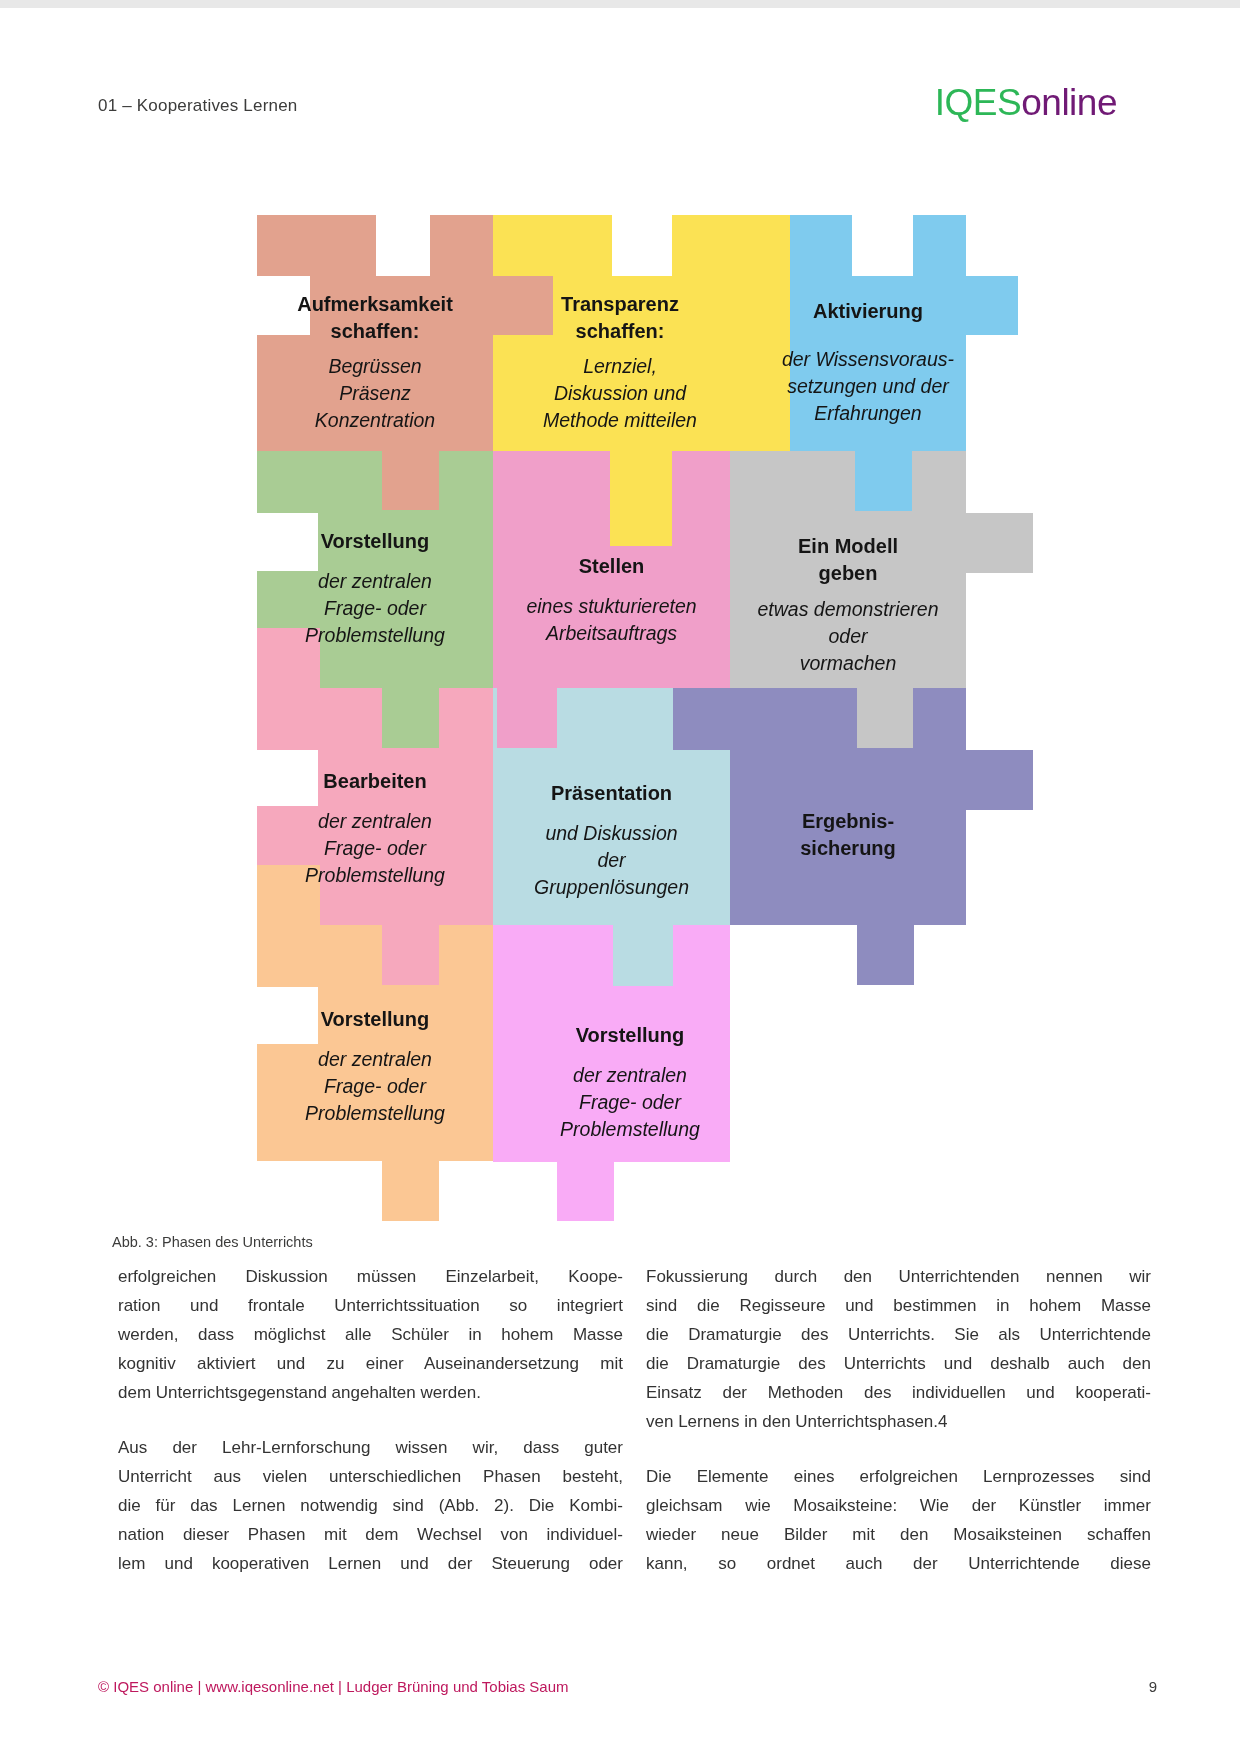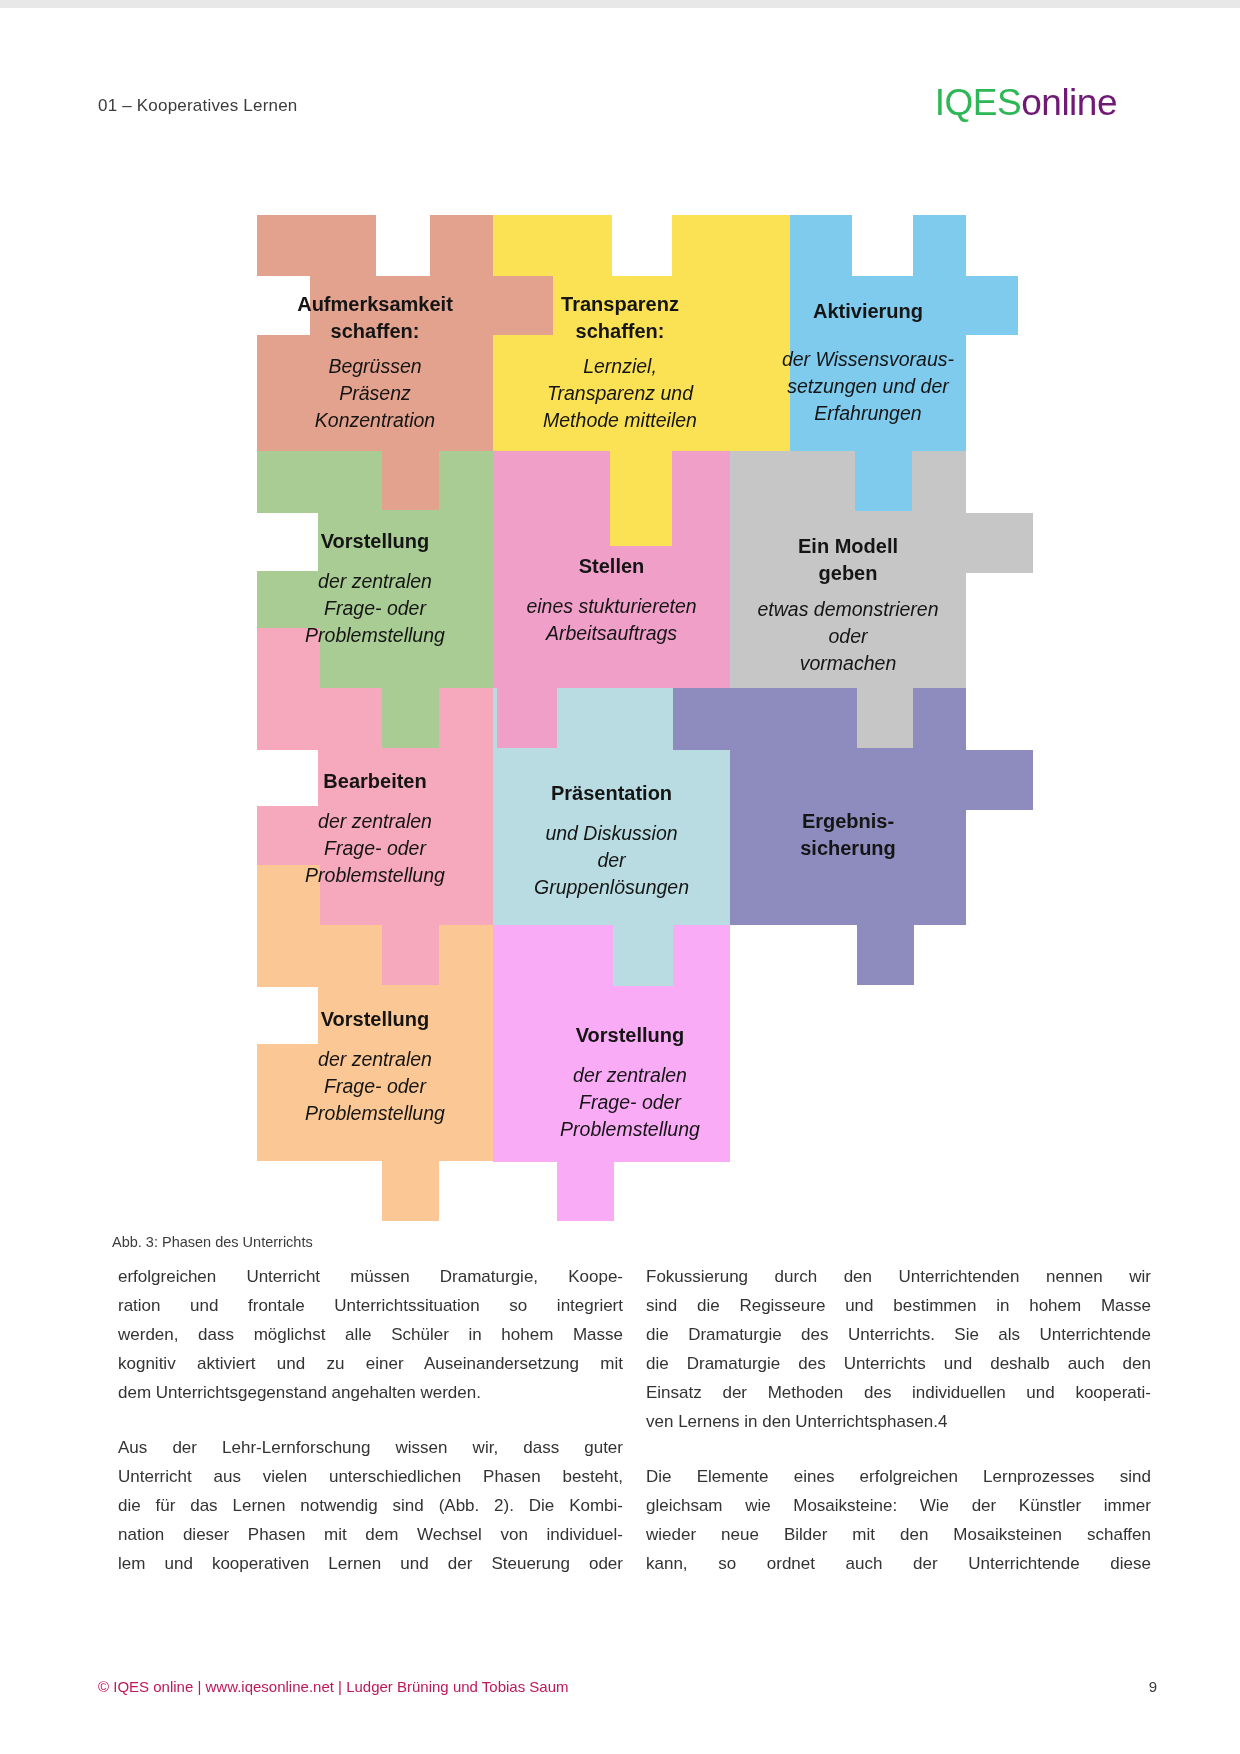--- a/index.html
+++ b/index.html
@@ -116,21 +116,21 @@
         <div>Begrüssen</div>
         <div>Präsenz</div>
         <div>Konzentration</div>
       </div>
       <div class="plabel ptitle" style="left: 500px; top: 283px; width: 240px;">
         <div>Transparenz</div>
         <div>schaffen:</div>
       </div>
       <div class="plabel psub" style="left: 500px; top: 345px; width: 240px;">
         <div>Lernziel,</div>
-        <div>Transparenz und</div>
+        <div>Diskussion und</div>
         <div>Methode mitteilen</div>
       </div>
       <div class="plabel ptitle" style="left: 750px; top: 290px; width: 236px;">
         <div>Aktivierung</div>
       </div>
       <div class="plabel psub" style="left: 750px; top: 338px; width: 236px;">
         <div>der Wissensvoraus-</div>
         <div>setzungen und der</div>
         <div>Erfahrungen</div>
       </div>
@@ -193,21 +193,21 @@
         <div>der zentralen</div>
         <div>Frage- oder</div>
         <div>Problemstellung</div>
       </div>
     </div>
 
   <div class="caption">Abb. 3: Phasen des Unterrichts</div>
 
   <div class="col col-left" id="col-left">
       <div class="para">
-        <div class="line">erfolgreichen Unterricht müssen Dramaturgie, Koope-</div>
+        <div class="line">erfolgreichen Diskussion müssen Einzelarbeit, Koope-</div>
         <div class="line">ration und frontale Unterrichtssituation so integriert</div>
         <div class="line">werden, dass möglichst alle Schüler in hohem Masse</div>
         <div class="line">kognitiv aktiviert und zu einer Auseinandersetzung mit</div>
         <div class="line no-just">dem Unterrichtsgegenstand angehalten werden.</div>
       </div>
       <div class="para">
         <div class="line">Aus der Lehr-Lernforschung wissen wir, dass guter</div>
         <div class="line">Unterricht aus vielen unterschiedlichen Phasen besteht,</div>
         <div class="line">die für das Lernen notwendig sind (Abb. 2). Die Kombi-</div>
         <div class="line">nation dieser Phasen mit dem Wechsel von individuel-</div>

